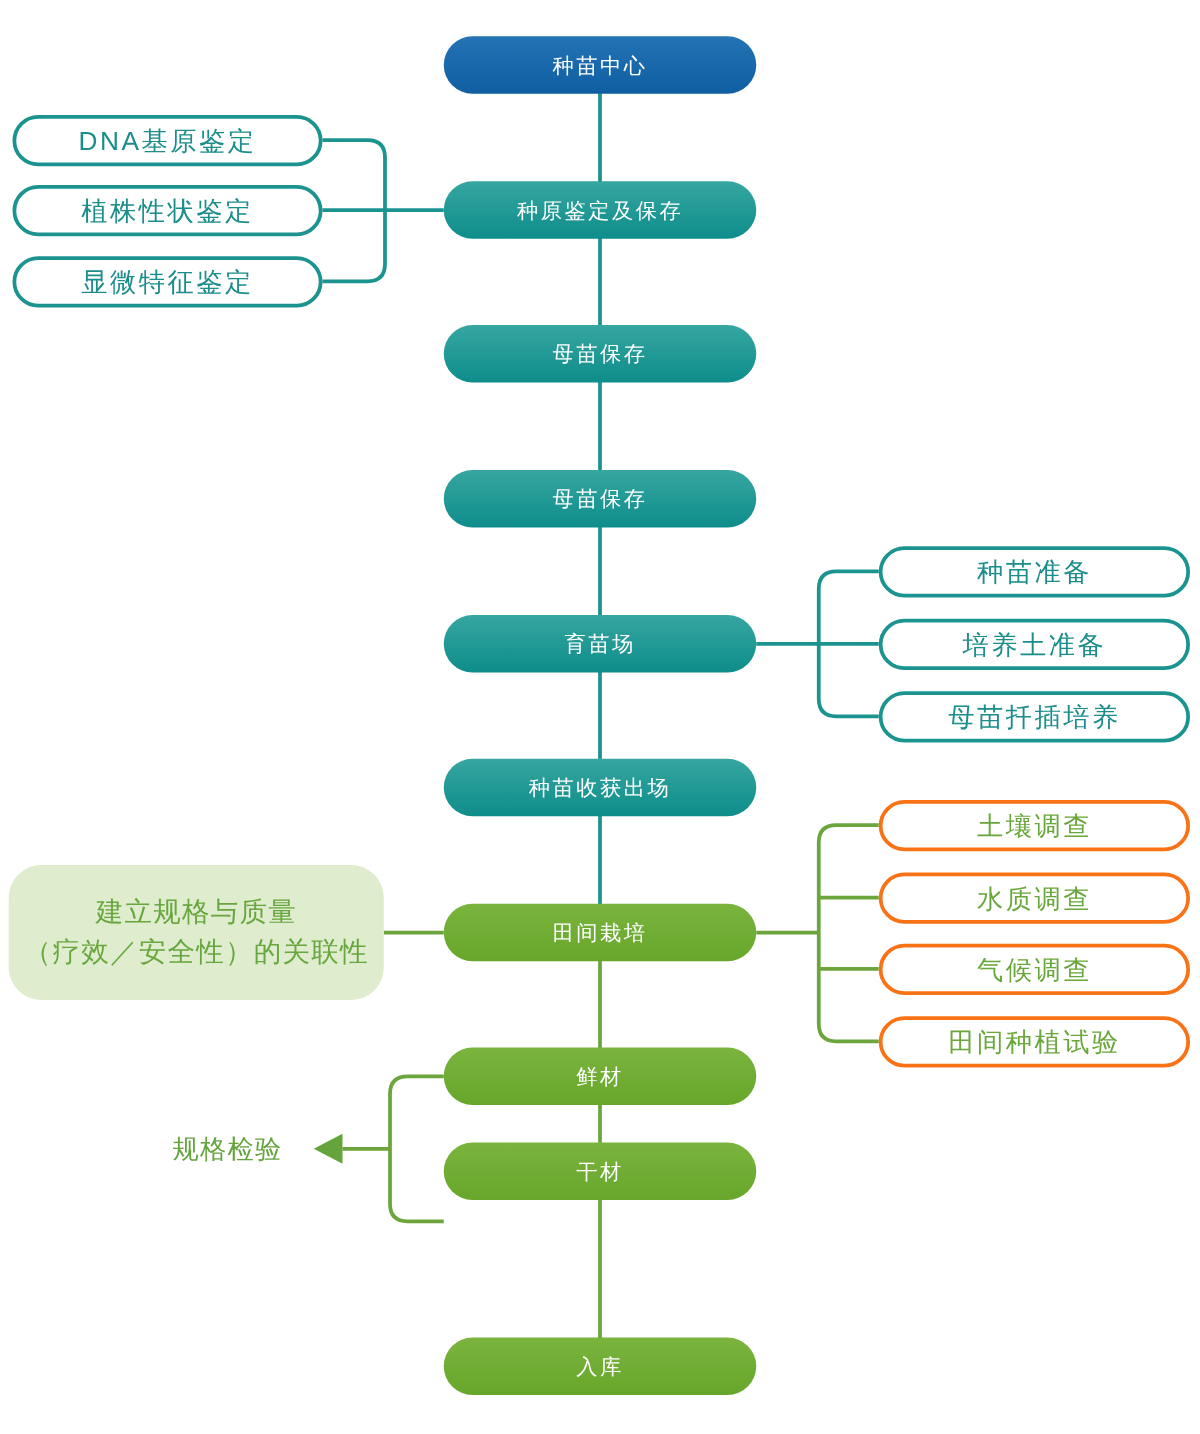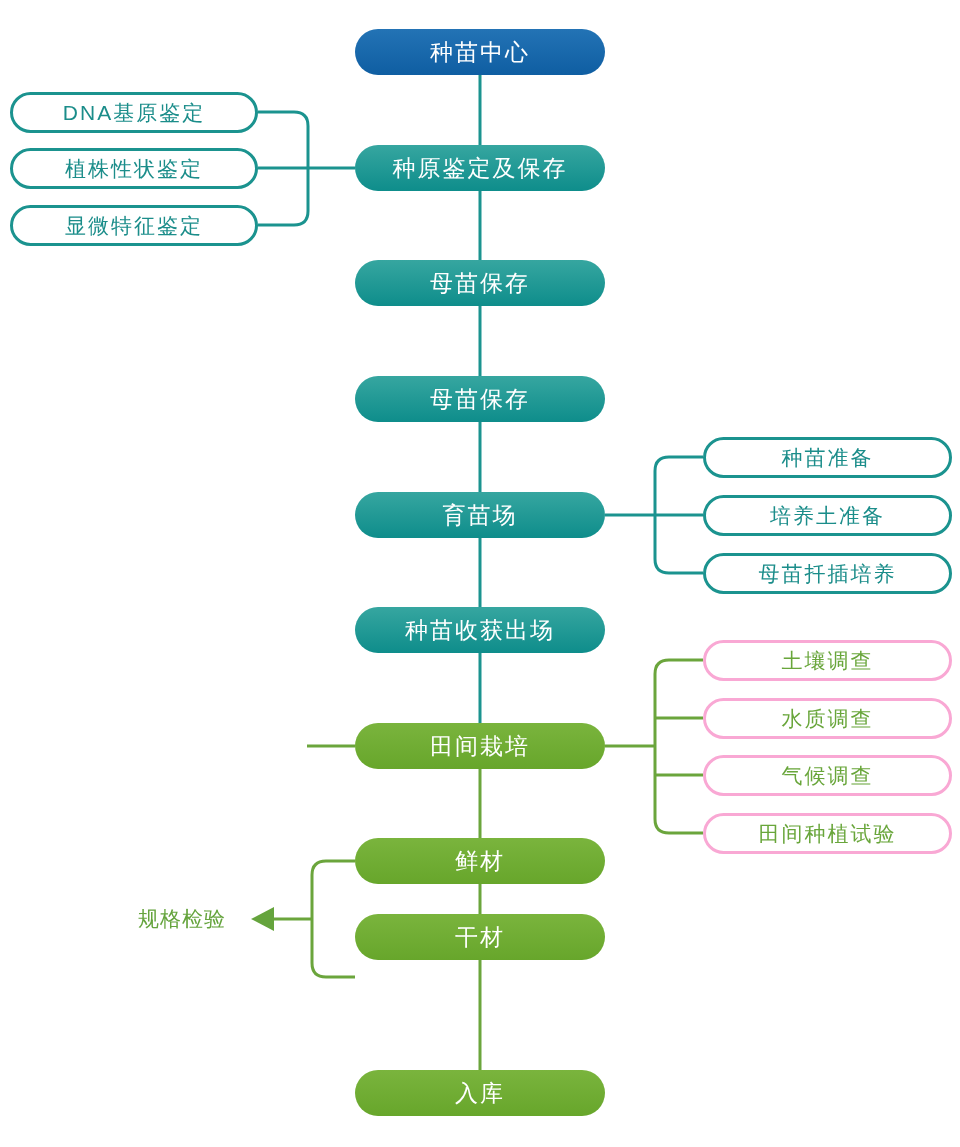--- a/index.html
+++ b/index.html
@@ -9,36 +9,36 @@
     background:#ffffff;
     font-family:"Liberation Sans","DejaVu Sans",sans-serif;
     overflow:hidden;
   }
   #connectors{position:absolute;left:0;top:0;width:960px;height:1147px;}
   .pill{
     position:absolute;
     left:355px;width:250px;height:46px;
     border-radius:23px;
     display:flex;align-items:center;justify-content:center;
-    color:#ffffff;font-size:23px;letter-spacing:2px;
+    color:#ffffff;font-size:17px;letter-spacing:2px;
     box-sizing:border-box;
   }
   .pill.blue{background:linear-gradient(180deg,#2373b5 0%,#0f5ea2 100%);}
   .pill.teal{background:linear-gradient(180deg,#36a6a0 0%,#0e8d8b 100%);}
   .pill.green{background:linear-gradient(180deg,#7ab43d 0%,#67a62b 100%);text-align:right;}
   .sidebox{
     position:absolute;
     height:41px;box-sizing:border-box;
     background:#ffffff;
     border-radius:21px;
     display:flex;align-items:center;justify-content:center;
     font-size:21px;letter-spacing:2px;
   }
   .sidebox.teal{border:3px solid #1b938f;color:#1b8d8a;}
-  .sidebox.green{border:3px solid #f9a8d4;color:#69a63b;}
+  .sidebox.green{border:3px solid #f97316;color:#69a63b;}
   .sidebox.left{left:10px;width:248px;}
   .sidebox.right{left:703px;width:249px;}
   #note-box{
     position:absolute;left:7px;top:692px;width:300px;height:108px;
     background:#dfeccd;border-radius:26px;
     display:flex;flex-direction:column;align-items:center;justify-content:center;
     color:#68a73f;font-size:22px;letter-spacing:1px;line-height:32px;
     text-align:center;
   }
   #spec-label{
@@ -92,16 +92,20 @@
 
   <div class="sidebox teal right" style="top:437px">种苗准备</div>
   <div class="sidebox teal right" style="top:495px">培养土准备</div>
   <div class="sidebox teal right" style="top:553px">母苗扦插培养</div>
 
   <div class="sidebox green right" style="top:640px">土壤调查</div>
   <div class="sidebox green right" style="top:698px">水质调查</div>
   <div class="sidebox green right" style="top:755px">气候调查</div>
   <div class="sidebox green right" style="top:813px">田间种植试验</div>
 
+  <div id="note-box">
+    <span>建立规格与质量</span>
+    <span>（疗效／安全性）的关联性</span>
+  </div>
 
   <div id="spec-label">规格检验</div>
 
 </div>
 
 </body></html>

